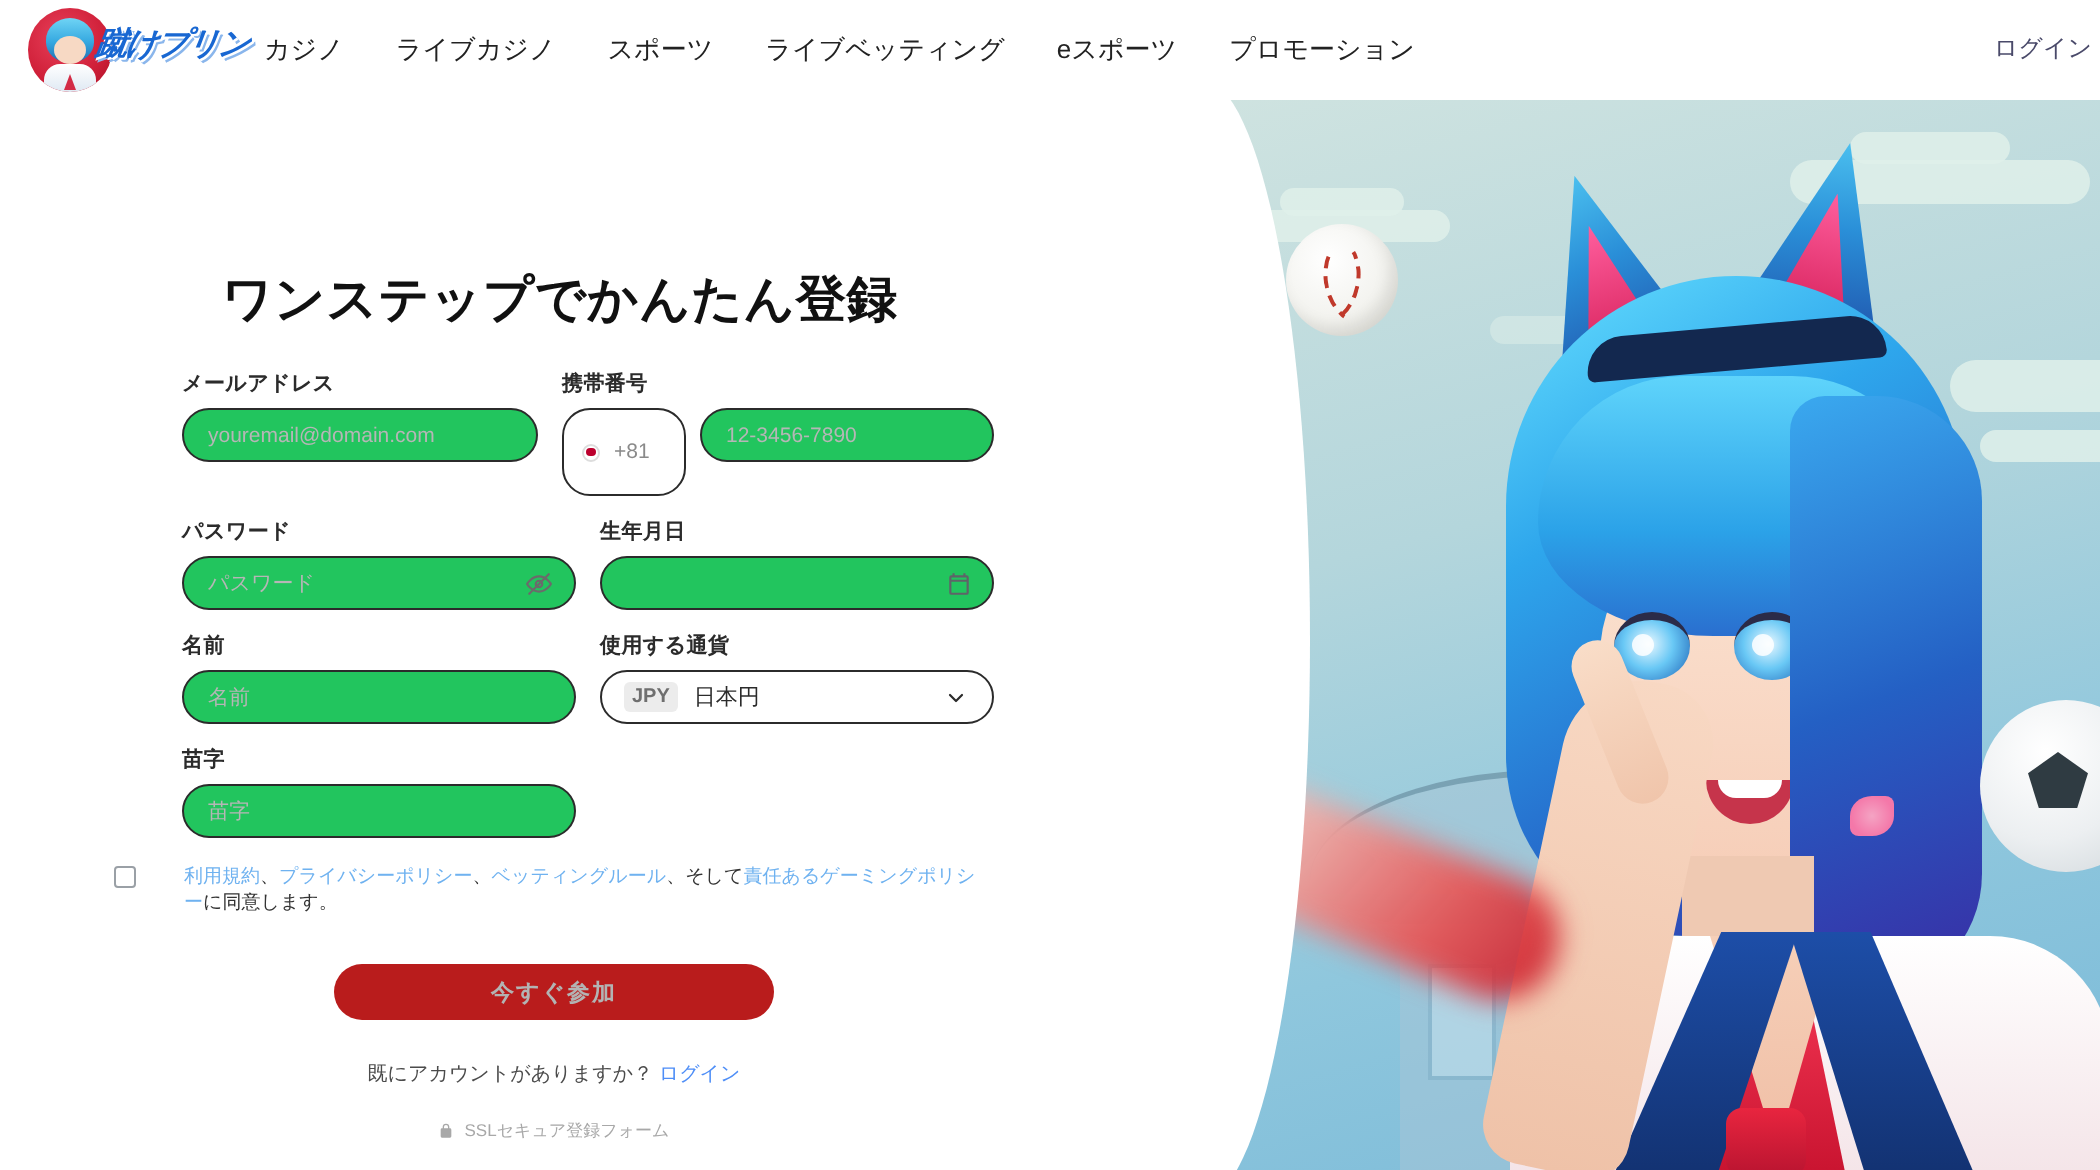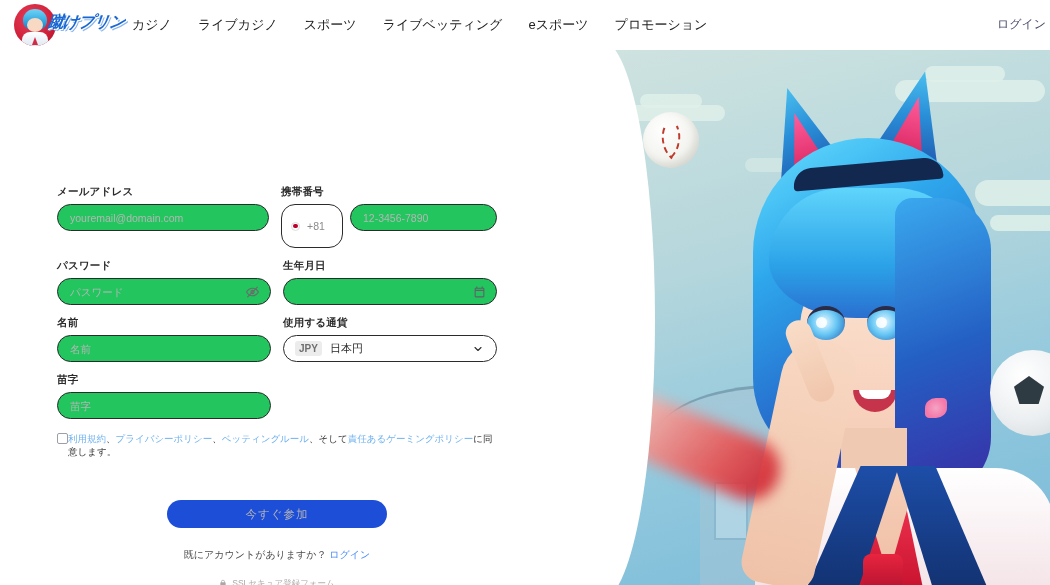--- a/index.html
+++ b/index.html
@@ -96,21 +96,21 @@
     text-align: center;
     font-size: 25px; font-weight: 700; color: #111111;
     letter-spacing: 0.5px;
   }
   .form-body {
     position: absolute; left: 57px; top: 135px;
     width: 440px;
   }
   .row { display: flex; gap: 12px; margin-bottom: 11px; }
   .field { display: flex; flex-direction: column; }
-  .field.col-left { width: 216px; }
+  .field.col-left { width: 216px; margin-left: 34px; }
   .field.col-right { width: 216px; }
   .label {
     font-size: 10.5px; font-weight: 700;
     color: #2b2b2b; margin-bottom: 5px;
     letter-spacing: 0.2px;
   }
   .input-box {
     height: 27px;
     border: 1px solid #2b2b2b;
     border-radius: 14px;
@@ -174,45 +174,44 @@
     padding: 2px 4px; margin-right: 8px;
   }
   .cur-name { font-size: 11px; color: #2b2b2b; }
   .chev {
     position: absolute; right: 12px; top: 50%;
     transform: translateY(-50%); line-height: 0;
   }
 
   
   .terms {
-    display: flex; align-items: flex-start; gap: 0;
+    display: flex; align-items: flex-start; gap: 24px;
     margin-top: 13px;
   }
   .checkbox {
     width: 11px; height: 11px; flex: none;
     border: 1px solid #9aa0a6; border-radius: 2px;
     background: #fff; cursor: pointer; margin-top: 1px;
   }
   .terms-text {
     font-size: 9.5px; line-height: 13px; color: #333333;
   }
   .terms-text a {
     color: #6fb2f0; text-decoration: none; cursor: pointer;
   }
 
   .submit-wrap { margin-top: 24px; display: flex; justify-content: center; }
   .submit-btn {
     width: 220px; height: 28px;
     border: none; border-radius: 14px;
-    background: #1d4ed8; color: #b3b3b3;
-    font-size: 11.5px; font-weight: 400;
+    background: #b91c1c; color: #b3b3b3;
+    font-size: 11.5px; font-weight: 700;
     font-family: "Liberation Sans", sans-serif;
     cursor: not-allowed;
     letter-spacing: 1px;
-    margin-top: 18px;
   }
   .have-acct {
     margin-top: 20px; text-align: center;
     font-size: 10px; color: #4b4b4b;
   }
   .have-acct a { color: #4e8ef7; text-decoration: none; cursor: pointer; }
   .ssl {
     margin-top: 16px;
     display: flex; align-items: center; justify-content: center; gap: 5px;
     font-size: 8.5px; color: #a8a8a8;
@@ -552,20 +551,21 @@
 
   <div class="soccer">
     <div class="pent"></div>
   </div>
   <div class="bat"></div>
   <div class="hero-mask"></div>
 </div>
 
 <div class="form-panel">
 
+  <div class="form-title">ワンステップでかんたん登録</div>
 
   <div class="form-body">
 
     <div class="row">
       <div class="field col-left">
         <div class="label">メールアドレス</div>
         <div class="input-box">
           <input type="email" placeholder="youremail@domain.com" style="">
         </div>
       </div>

